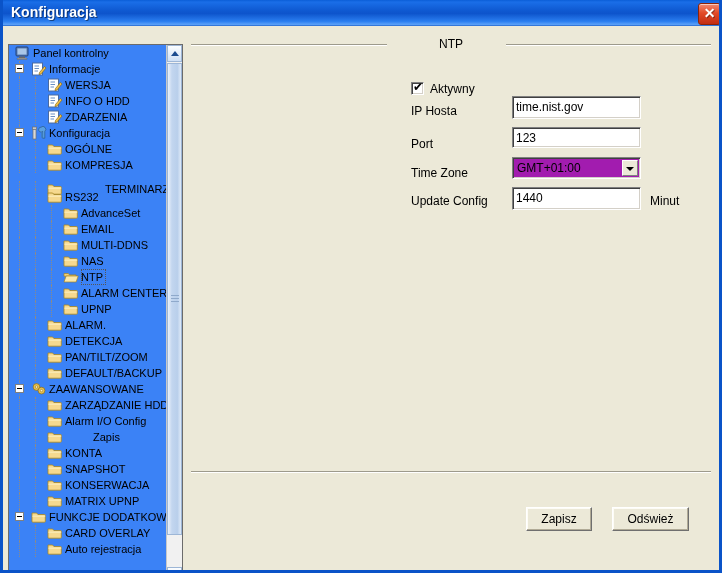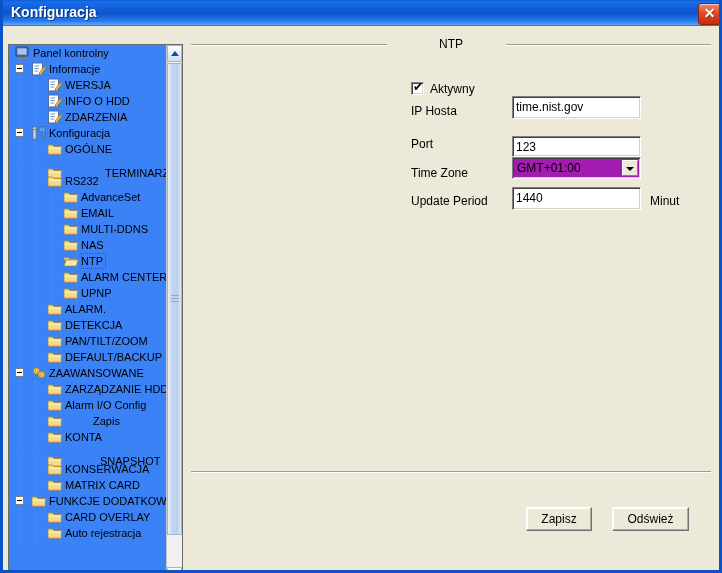--- a/index.html
+++ b/index.html
@@ -461,20 +461,26 @@
                 <path d="M10 1.2 a2.4 2.4 0 1 0 1.6 4.2 l0 6.8 l2.2 0 l0 -6.8 A2.4 2.4 0 0 0 10 1.2 z" fill="#5aa0e0" stroke="#2a5a8a" stroke-width="0.7"></path>
                 <rect x="10.2" y="6.2" width="1.6" height="5.6" fill="#3f7fbf"></rect>
               </svg>
             </span><span class="row-inner" style="margin-left: 40px;"><span class="tree-label">Konfiguracja</span></span></div>
           <div class="tree-row" style="top: 0px;"><span class="guide" style="left: 10px; top: 0px; height: 16px;"></span><span class="guide" style="left: 26px; top: 0px; height: 16px;"></span><span class="ico" style="left: 38px;">
               <svg width="16" height="14" viewBox="0 0 16 14">
                 <path d="M1 3 h4.6 l1.3 1.5 h6.6 a0.8 0.8 0 0 1 0.8 0.8 v6.1 a0.8 0.8 0 0 1 -0.8 0.8 H1.8 A0.8 0.8 0 0 1 1 11.4 z" fill="#f6d98f" stroke="#a8851f" stroke-width="0.8" stroke-linejoin="round"></path>
                 <path d="M1.4 5.6 h12.8 v1.2 H1.4 z" fill="#fbeec0" opacity="0.85"></path>
               </svg>
             </span><span class="row-inner" style="margin-left: 56px;"><span class="tree-label">OGÓLNE</span></span></div>
+          <div class="tree-row" style="top: 0px;"><span class="guide" style="left: 10px; top: 0px; height: 16px;"></span><span class="guide" style="left: 26px; top: 0px; height: 16px;"></span><span class="ico" style="left: 38px;">
+              <svg width="16" height="14" viewBox="0 0 16 14">
+                <path d="M1 3 h4.6 l1.3 1.5 h6.6 a0.8 0.8 0 0 1 0.8 0.8 v6.1 a0.8 0.8 0 0 1 -0.8 0.8 H1.8 A0.8 0.8 0 0 1 1 11.4 z" fill="#f6d98f" stroke="#a8851f" stroke-width="0.8" stroke-linejoin="round"></path>
+                <path d="M1.4 5.6 h12.8 v1.2 H1.4 z" fill="#fbeec0" opacity="0.85"></path>
+              </svg>
+            </span><span class="row-inner" style="margin-left: 56px;"><span class="tree-label">KOMPRESJA</span></span></div>
           <div class="tree-row" style="top: 8px; padding-left: 40px;"><span class="guide" style="left: 10px; top: 0px; height: 16px;"></span><span class="guide" style="left: 26px; top: 0px; height: 16px;"></span><span class="ico" style="left: 38px;">
               <svg width="16" height="14" viewBox="0 0 16 14">
                 <path d="M1 3 h4.6 l1.3 1.5 h6.6 a0.8 0.8 0 0 1 0.8 0.8 v6.1 a0.8 0.8 0 0 1 -0.8 0.8 H1.8 A0.8 0.8 0 0 1 1 11.4 z" fill="#f6d98f" stroke="#a8851f" stroke-width="0.8" stroke-linejoin="round"></path>
                 <path d="M1.4 5.6 h12.8 v1.2 H1.4 z" fill="#fbeec0" opacity="0.85"></path>
               </svg>
             </span><span class="row-inner" style="margin-left: 56px;"><span class="tree-label">TERMINARZ</span></span></div>
           <div class="tree-row" style="top: 0px;"><span class="guide" style="left: 10px; top: 0px; height: 16px;"></span><span class="guide" style="left: 26px; top: 0px; height: 16px;"></span><span class="ico" style="left: 38px;">
               <svg width="16" height="14" viewBox="0 0 16 14">
                 <path d="M1 3 h4.6 l1.3 1.5 h6.6 a0.8 0.8 0 0 1 0.8 0.8 v6.1 a0.8 0.8 0 0 1 -0.8 0.8 H1.8 A0.8 0.8 0 0 1 1 11.4 z" fill="#f6d98f" stroke="#a8851f" stroke-width="0.8" stroke-linejoin="round"></path>
                 <path d="M1.4 5.6 h12.8 v1.2 H1.4 z" fill="#fbeec0" opacity="0.85"></path>
@@ -573,38 +579,38 @@
                 <path d="M1 3 h4.6 l1.3 1.5 h6.6 a0.8 0.8 0 0 1 0.8 0.8 v6.1 a0.8 0.8 0 0 1 -0.8 0.8 H1.8 A0.8 0.8 0 0 1 1 11.4 z" fill="#f6d98f" stroke="#a8851f" stroke-width="0.8" stroke-linejoin="round"></path>
                 <path d="M1.4 5.6 h12.8 v1.2 H1.4 z" fill="#fbeec0" opacity="0.85"></path>
               </svg>
             </span><span class="row-inner" style="margin-left: 56px;"><span class="tree-label">Zapis</span></span></div>
           <div class="tree-row" style="top: 0px;"><span class="guide" style="left: 10px; top: 0px; height: 16px;"></span><span class="guide" style="left: 26px; top: 0px; height: 16px;"></span><span class="ico" style="left: 38px;">
               <svg width="16" height="14" viewBox="0 0 16 14">
                 <path d="M1 3 h4.6 l1.3 1.5 h6.6 a0.8 0.8 0 0 1 0.8 0.8 v6.1 a0.8 0.8 0 0 1 -0.8 0.8 H1.8 A0.8 0.8 0 0 1 1 11.4 z" fill="#f6d98f" stroke="#a8851f" stroke-width="0.8" stroke-linejoin="round"></path>
                 <path d="M1.4 5.6 h12.8 v1.2 H1.4 z" fill="#fbeec0" opacity="0.85"></path>
               </svg>
             </span><span class="row-inner" style="margin-left: 56px;"><span class="tree-label">KONTA</span></span></div>
-          <div class="tree-row" style="top: 8px; padding-left: 35px;"><span class="guide" style="left: 10px; top: 0px; height: 16px;"></span><span class="guide" style="left: 26px; top: 0px; height: 16px;"></span><span class="ico" style="left: 38px;">
+          <div class="tree-row" style="top: 0px;"><span class="guide" style="left: 10px; top: 0px; height: 16px;"></span><span class="guide" style="left: 26px; top: 0px; height: 16px;"></span><span class="ico" style="left: 38px;">
               <svg width="16" height="14" viewBox="0 0 16 14">
                 <path d="M1 3 h4.6 l1.3 1.5 h6.6 a0.8 0.8 0 0 1 0.8 0.8 v6.1 a0.8 0.8 0 0 1 -0.8 0.8 H1.8 A0.8 0.8 0 0 1 1 11.4 z" fill="#f6d98f" stroke="#a8851f" stroke-width="0.8" stroke-linejoin="round"></path>
                 <path d="M1.4 5.6 h12.8 v1.2 H1.4 z" fill="#fbeec0" opacity="0.85"></path>
               </svg>
             </span><span class="row-inner" style="margin-left: 56px;"><span class="tree-label">SNAPSHOT</span></span></div>
           <div class="tree-row" style="top: 0px;"><span class="guide" style="left: 10px; top: 0px; height: 16px;"></span><span class="guide" style="left: 26px; top: 0px; height: 16px;"></span><span class="ico" style="left: 38px;">
               <svg width="16" height="14" viewBox="0 0 16 14">
                 <path d="M1 3 h4.6 l1.3 1.5 h6.6 a0.8 0.8 0 0 1 0.8 0.8 v6.1 a0.8 0.8 0 0 1 -0.8 0.8 H1.8 A0.8 0.8 0 0 1 1 11.4 z" fill="#f6d98f" stroke="#a8851f" stroke-width="0.8" stroke-linejoin="round"></path>
                 <path d="M1.4 5.6 h12.8 v1.2 H1.4 z" fill="#fbeec0" opacity="0.85"></path>
               </svg>
             </span><span class="row-inner" style="margin-left: 56px;"><span class="tree-label">KONSERWACJA</span></span></div>
           <div class="tree-row" style="top: 0px;"><span class="guide" style="left: 10px; top: 0px; height: 16px;"></span><span class="guide" style="left: 26px; top: 0px; height: 16px;"></span><span class="ico" style="left: 38px;">
               <svg width="16" height="14" viewBox="0 0 16 14">
                 <path d="M1 3 h4.6 l1.3 1.5 h6.6 a0.8 0.8 0 0 1 0.8 0.8 v6.1 a0.8 0.8 0 0 1 -0.8 0.8 H1.8 A0.8 0.8 0 0 1 1 11.4 z" fill="#f6d98f" stroke="#a8851f" stroke-width="0.8" stroke-linejoin="round"></path>
                 <path d="M1.4 5.6 h12.8 v1.2 H1.4 z" fill="#fbeec0" opacity="0.85"></path>
               </svg>
-            </span><span class="row-inner" style="margin-left: 56px;"><span class="tree-label">MATRIX CARD</span></span></div>
+            </span><span class="row-inner" style="margin-left: 56px;"><span class="tree-label">MATRIX UPNP</span></span></div>
           <div class="tree-row" style="top: 0px;"><span class="guide" style="left: 10px; top: 0px; height: 16px;"></span><span class="expander" style="left: 6px;"></span><span class="ico" style="left: 22px;">
               <svg width="16" height="14" viewBox="0 0 16 14">
                 <path d="M1 3 h4.6 l1.3 1.5 h6.6 a0.8 0.8 0 0 1 0.8 0.8 v6.1 a0.8 0.8 0 0 1 -0.8 0.8 H1.8 A0.8 0.8 0 0 1 1 11.4 z" fill="#f6d98f" stroke="#a8851f" stroke-width="0.8" stroke-linejoin="round"></path>
                 <path d="M1.4 5.6 h12.8 v1.2 H1.4 z" fill="#fbeec0" opacity="0.85"></path>
               </svg>
             </span><span class="row-inner" style="margin-left: 40px;"><span class="tree-label">FUNKCJE DODATKOWE</span></span></div>
           <div class="tree-row" style="top: 0px;"><span class="guide" style="left: 10px; top: 0px; height: 16px;"></span><span class="guide" style="left: 26px; top: 0px; height: 16px;"></span><span class="ico" style="left: 38px;">
               <svg width="16" height="14" viewBox="0 0 16 14">
                 <path d="M1 3 h4.6 l1.3 1.5 h6.6 a0.8 0.8 0 0 1 0.8 0.8 v6.1 a0.8 0.8 0 0 1 -0.8 0.8 H1.8 A0.8 0.8 0 0 1 1 11.4 z" fill="#f6d98f" stroke="#a8851f" stroke-width="0.8" stroke-linejoin="round"></path>
                 <path d="M1.4 5.6 h12.8 v1.2 H1.4 z" fill="#fbeec0" opacity="0.85"></path>
@@ -647,31 +653,31 @@
         <div class="chkbox">
           <span class="tick">✔</span>
         </div>
         <div id="chk-active-label">Aktywny</div>
       </div>
 
       <div class="form-label" style="left:222px; top:76px;">IP Hosta</div>
       <div class="textbox" style="left:323px; top:68px; width:129px; height:23px;">time.nist.gov</div>
 
       <div class="form-label" style="left:222px; top:109px;">Port</div>
-      <div class="textbox" style="left:323px; top:108px; width:129px; height:21px;">123</div>
+      <div class="textbox" style="left:323px; top:99px; width:129px; height:21px;">123</div>
 
       <div class="form-label" style="left:222px; top:138px;">Time Zone</div>
       <div class="combobox" style="left:323px; top:129px; width:129px; height:22px;">
         <span class="combo-value">GMT+01:00</span>
         <span class="combo-arrow-btn">
           <span class="tri"></span>
         </span>
       </div>
 
-      <div class="form-label" style="left:222px; top:166px;">Update Period</div>
+      <div class="form-label" style="left:222px; top:166px;">Update Config</div>
       <div class="textbox" style="left:323px; top:159px; width:129px; height:23px;">1440</div>
       <div class="unit-label" style="left:461px; top:166px;">Minut</div>
 
       <div id="bottom-rule"></div>
       <div class="btn" style="left:337px; top:479px; width:66px;">Zapisz</div>
       <div class="btn" style="left:423px; top:479px; width:77px;">Odśwież</div>
 
     </div>
   </div>
 </div>

